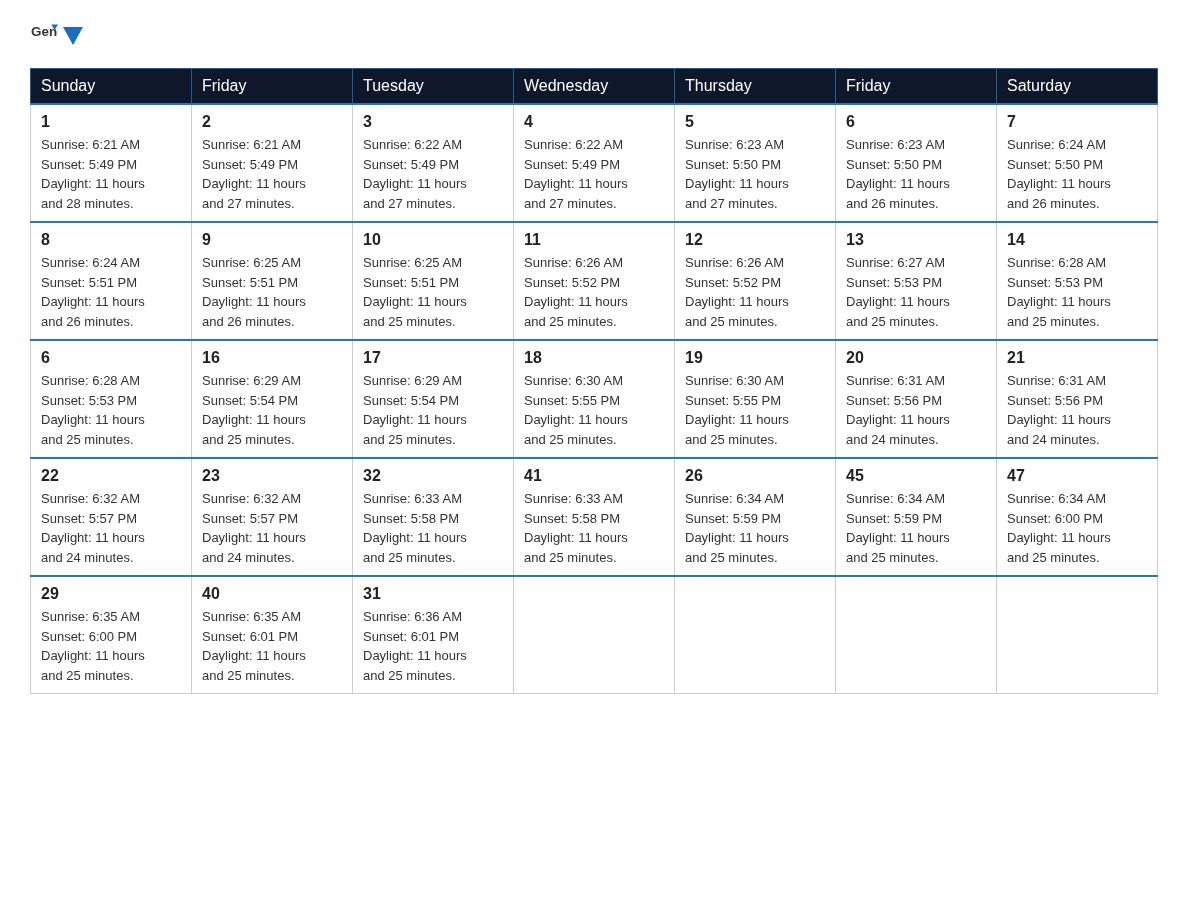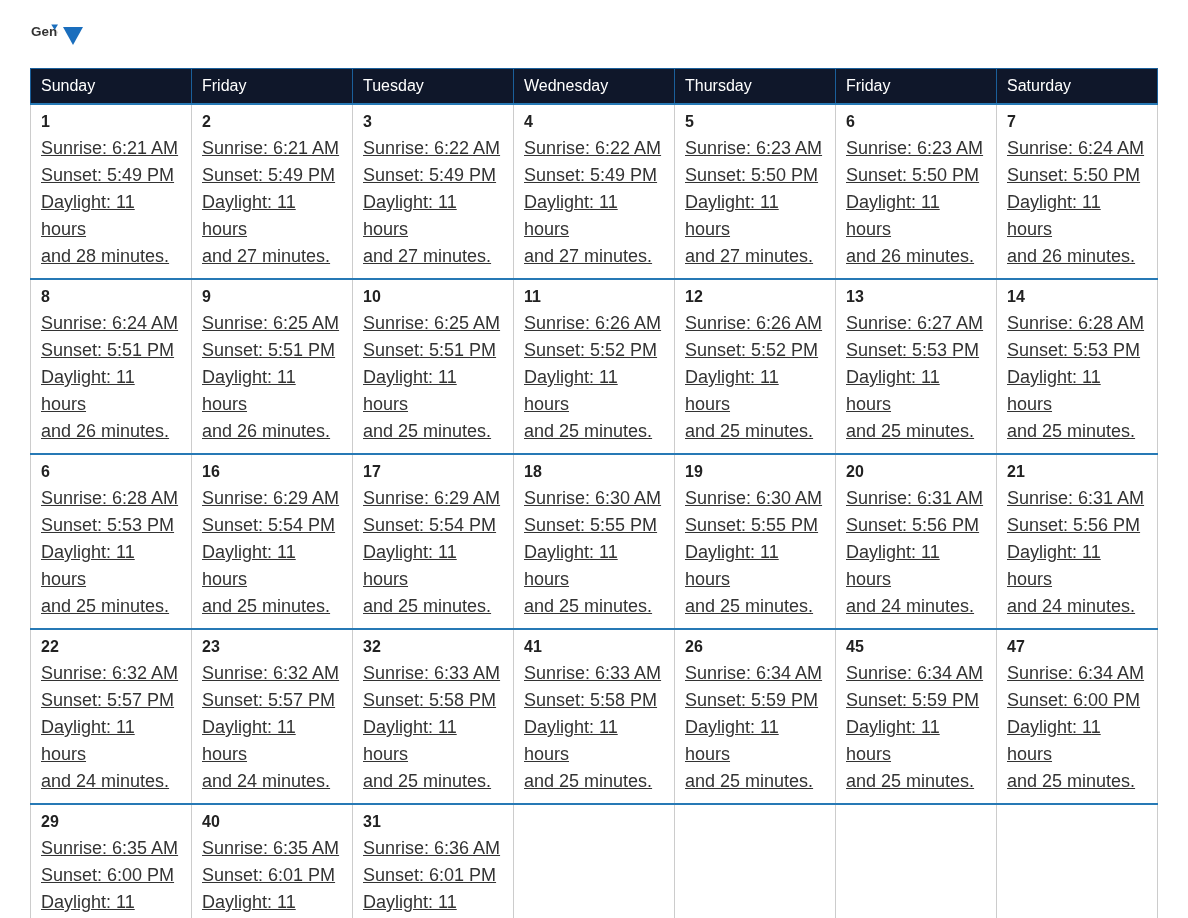--- a/index.html
+++ b/index.html
@@ -66,22 +66,21 @@
       border-top: 2px solid #2679b5;
     }
     .day-num {
       font-size: 16px;
       font-weight: bold;
       color: #222;
       margin-bottom: 4px;
     }
     .day-info {
       line-height: 1.5;
-      font-size: 18px;
-      text-decoration: underline;
+      font-size: 13px;
     }
     .empty-cell {
       background: #fff;
     }
   </style>
 </head>
 <body>
 
 <div class="header">
   <div class="logo">

